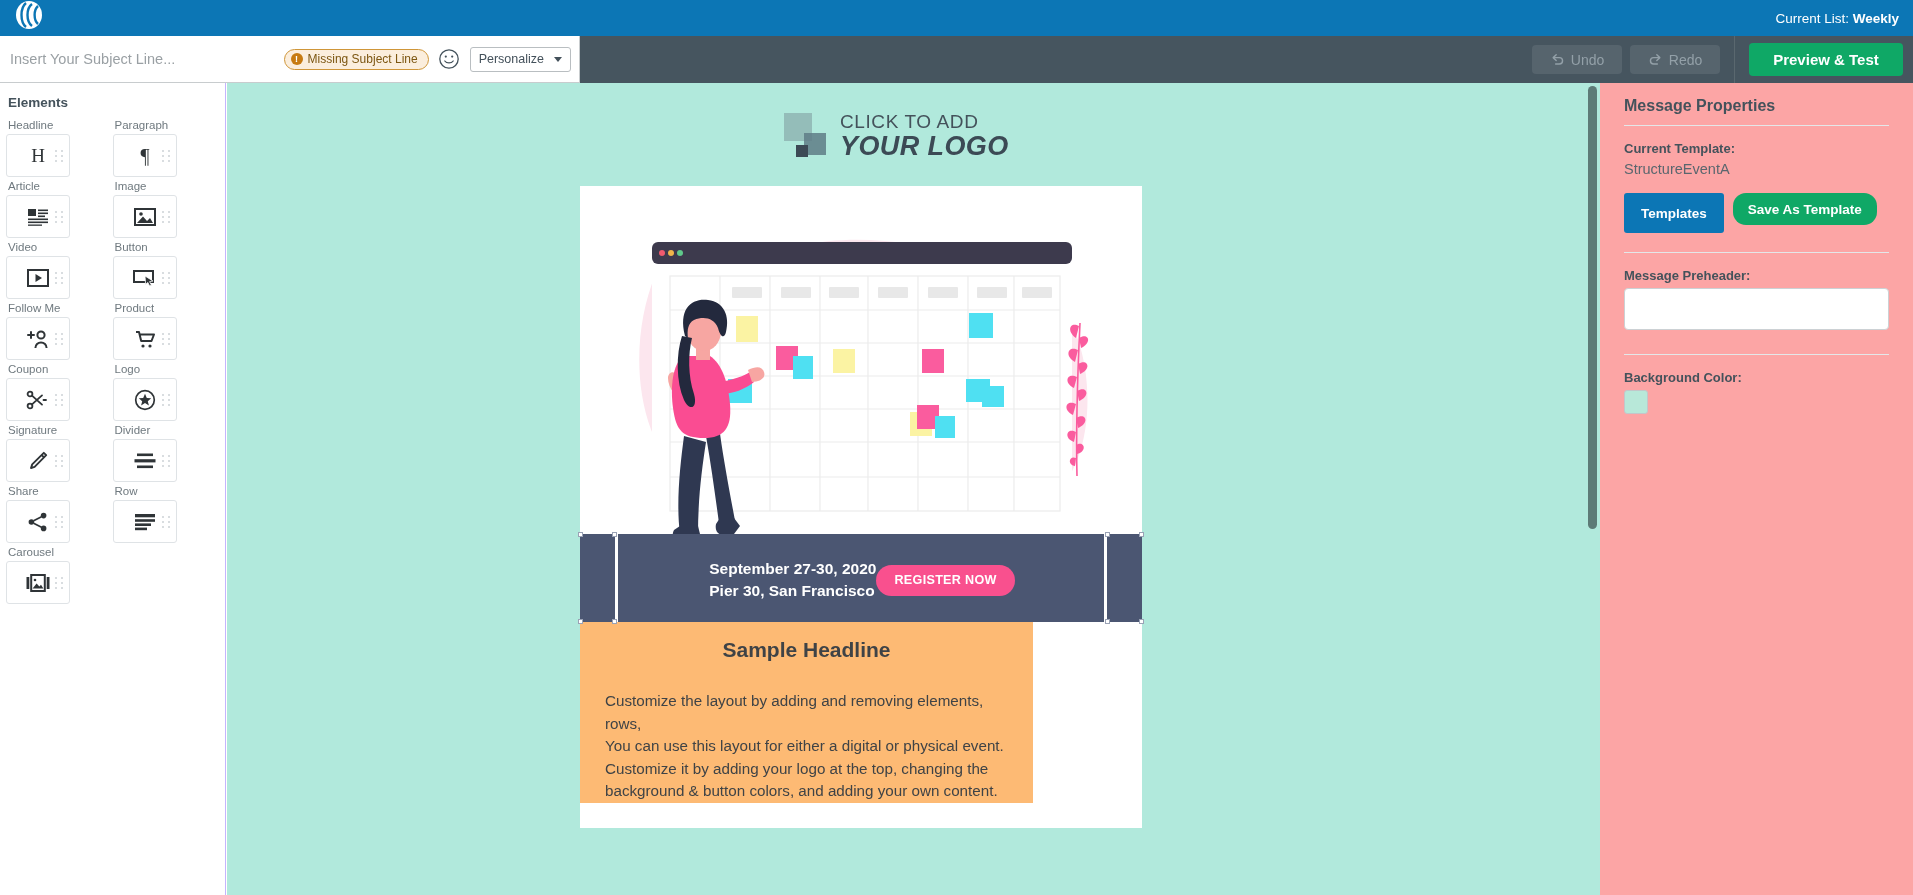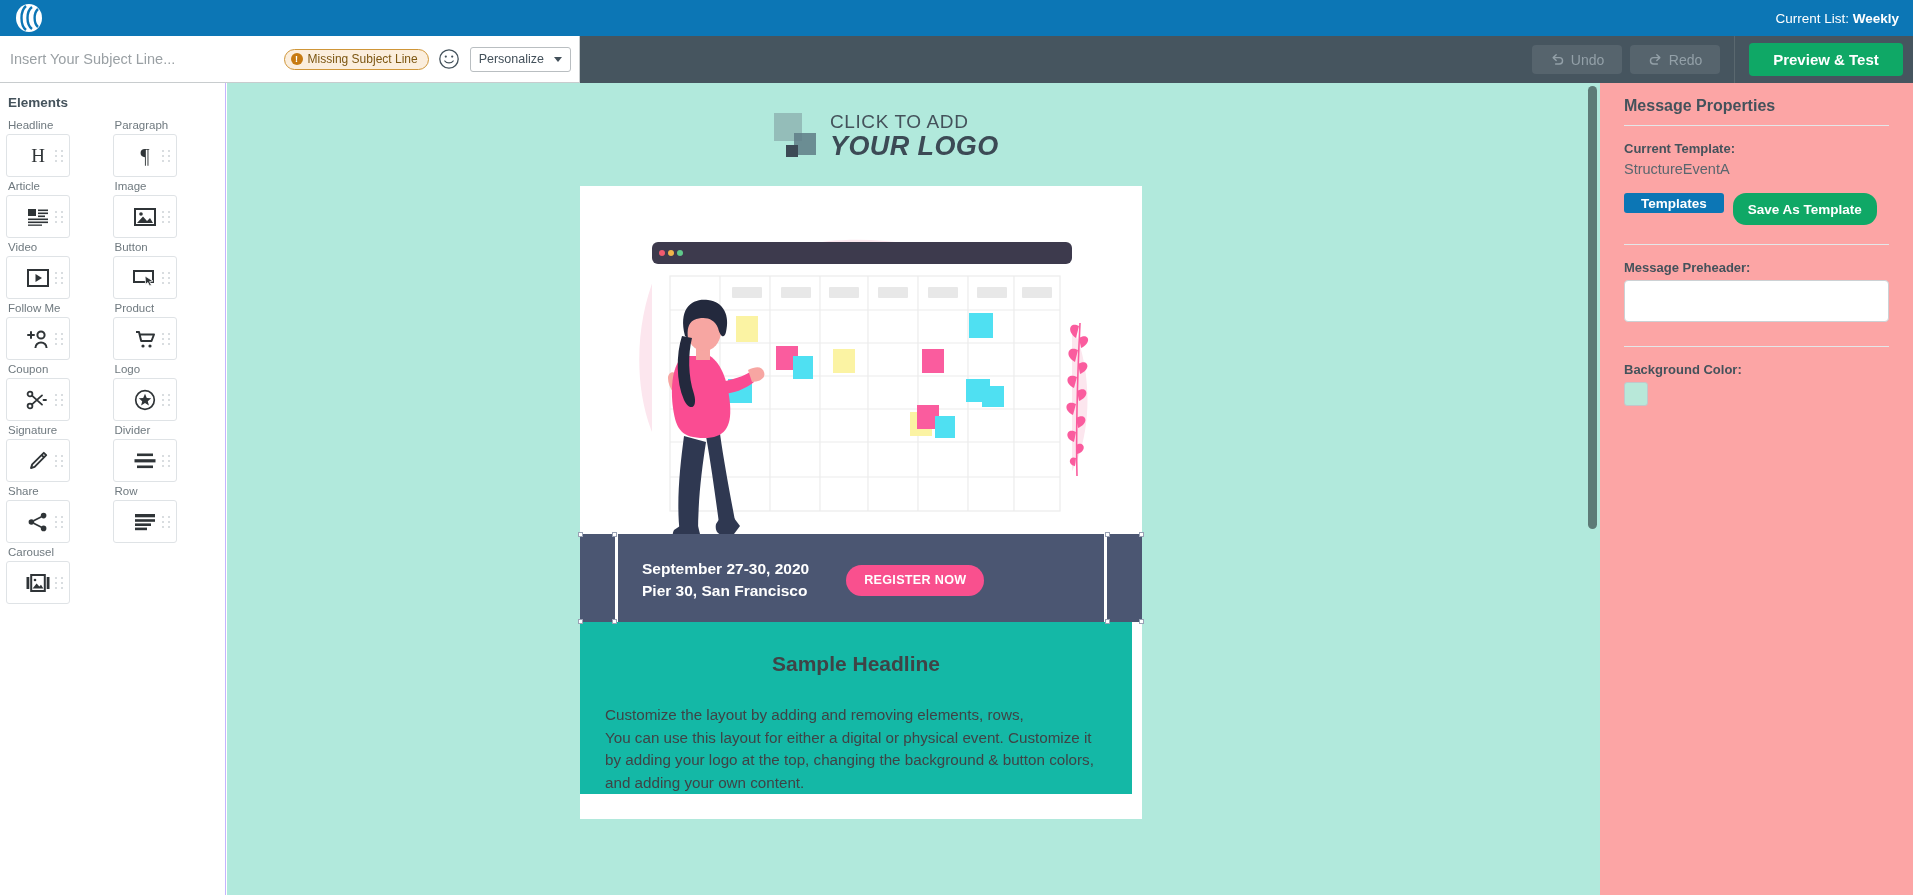--- a/index.html
+++ b/index.html
@@ -7,21 +7,21 @@
     width:1913px; height:895px;
     overflow:hidden;
     font-family:"Liberation Sans", sans-serif;
     background:#ffffff;
   }
 
   
   #brandbar{
     position:absolute; left:0; top:0; width:1913px; height:36px;
     background:#0c76b5;
-    display:flex; align-items:center;
+    display:flex; 
   }
   #brandlogo{ margin-left:12px; width:34px; height:30px; display:block; }
   #currentlist{
     position:absolute; right:14px; top:50%; transform:translateY(-50%);
     color:#ffffff; font-size:13.5px; white-space:nowrap;
   }
   #currentlist b{ font-weight:bold; }
 
   
   #toolbar{
@@ -116,54 +116,54 @@
   #scrollbar-track{
     position:absolute; right:3px; top:0; width:9px; height:812px;
   }
   #scrollbar-thumb{
     position:absolute; right:0; top:3px; width:9px; height:443px;
     background:#5d7b77; border-radius:5px; cursor:pointer;
   }
 
   
   #logo-block{
-    position:absolute; left:0; top:0; width:1373px; height:103px;
+    position:absolute; left:10px; top:0; width:1373px; height:103px;
     display:flex; align-items:center; justify-content:center;
   }
   #logo-ph{ display:flex; align-items:center; gap:10px; cursor:pointer; }
   #logo-ph svg{ display:block; }
 
   
   #email{
     position:absolute; left:353px; top:103px; width:562px; background:#ffffff;
   }
   #hero{ position:relative; width:562px; height:348px; background:#ffffff; overflow:hidden; }
 
   
   #banner{
     position:relative; width:562px; height:88px; background:#ffffff;
     display:flex; align-items:stretch;
   }
   .bcol{ background:#4b5672; }
   #bcol-left{ width:35px; margin-right:3px; position:relative; }
-  #bcol-mid{ flex:1; display:flex; align-items:center; justify-content:flex-start; padding:4px 22px 0 24px;gap:37px; }
+  #bcol-mid{ flex:1; display:flex; align-items:center; justify-content:center; padding:4px 22px 0 24px; }
   #bcol-right{ width:35px; margin-left:3px; position:relative; }
   #event-text{ color:#ffffff; font-size:15.5px; font-weight:bold; line-height:1.45; }
   #register-now{
     background:#f9508e; color:#fff; border:none; border-radius:16px;
     height:31px; padding:0 18px; font-size:12.6px; font-weight:bold;
     letter-spacing:.3px; cursor:pointer; font-family:"Liberation Sans", sans-serif;
     white-space:nowrap;
   }
   .handle{
     position:absolute; width:5px;height:5px;background:#ffffff;border:1px solid #9aa2b5;
   }
 
   
-  #textsection{ width:552px; background:#14b8a6; padding:30px 25px 0 25px; }
+  #textsection{ width:453px; background:#fdba74; padding:16px 25px 0 25px; }
   #headline{
     text-align:center; font-size:21px; font-weight:bold; color:#3f4346;
     margin-bottom:28px;
   }
   #para1, #para2{
     font-size:15.2px; color:#3f4346; line-height:1.48;
   }
   #para1{ margin-bottom:25px; }
 
   
@@ -171,21 +171,21 @@
     position:absolute; left:1600px; top:83px; width:313px; height:812px;
     background:#fca5a5; padding:14px 24px 0 24px;
   }
   #mp-title{ font-size:16px;font-weight:bold;color:#44525b;margin-bottom:10px; }
   .hr{ height:1px;background:#e4e7e9;margin:0 0 15px 0; }
   .field-label{ font-size:13px;font-weight:bold;color:#44525b;margin-bottom:5px; }
   #tpl-name{ font-size:14.5px;color:#5a6view; color:#5a666e;margin-bottom:16px; }
   #btnrow{ display:flex; gap:9px; margin-bottom:19px; }
   #templates-btn{
     background:#0c76b5;color:#fff;border:none;border-radius:3px;
-    height:20px;padding:0 17px;font-size:13.5px;font-weight:bold;cursor:pointer;
+    height:40px;padding:0 17px;font-size:13.5px;font-weight:bold;cursor:pointer;
     font-family:"Liberation Sans", sans-serif;
   }
   #save-tpl-btn{
     background:#0fa866;color:#fff;border:none;border-radius:13px;
     height:32px;padding:0 15px;font-size:13.5px;font-weight:bold;cursor:pointer;
     font-family:"Liberation Sans", sans-serif;
   }
   #preheader-input{
     width:100%;height:42px;border:1px solid #ccd1d4;border-radius:4px;
     outline:none;padding:7px 9px;font-size:13px;resize:none;

